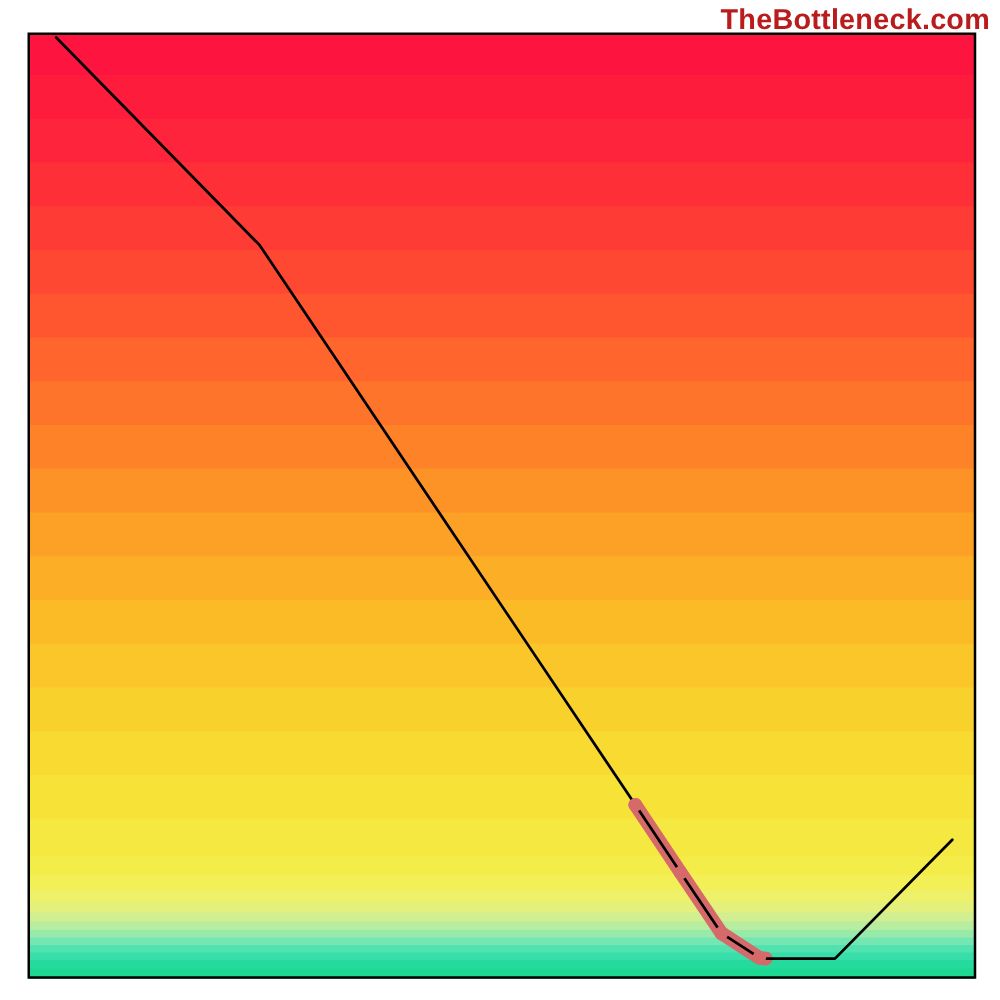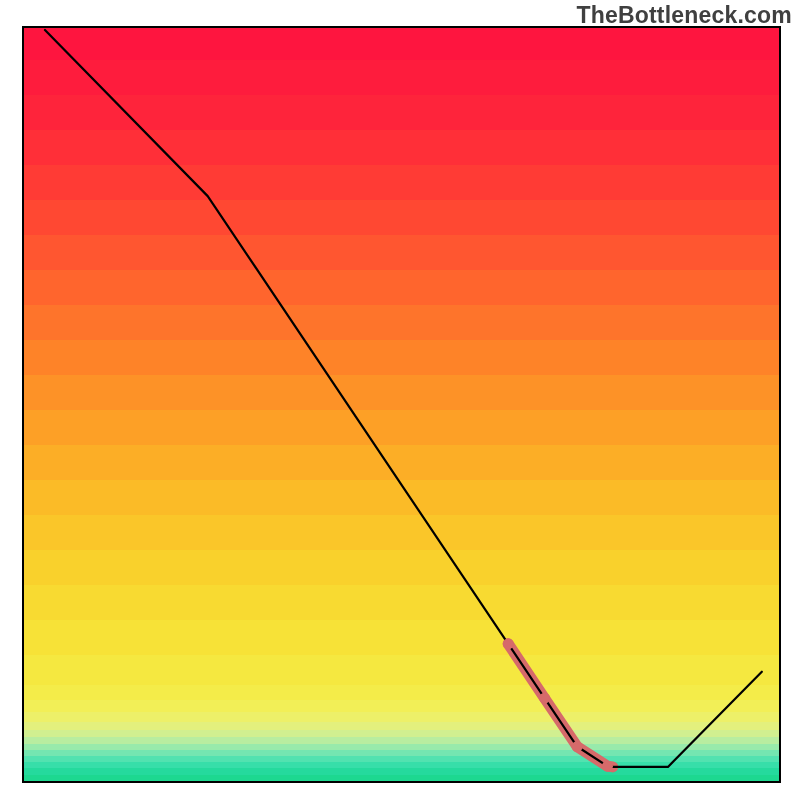--- a/index.html
+++ b/index.html
@@ -15,21 +15,21 @@
     position: relative;
     width: 800px;
     height: 800px;
   }
   .watermark {
     position: absolute;
     top: 2px;
     right: 8px;
     font-size: 23px;
     font-weight: 600;
-    color: #404040;
+    color: #b91c1c;
     letter-spacing: 0.2px;
     z-index: 20;
   }
   svg.chart {
     position: absolute;
     top: 0;
     left: 0;
     width: 800px;
     height: 800px;
     display: block;

